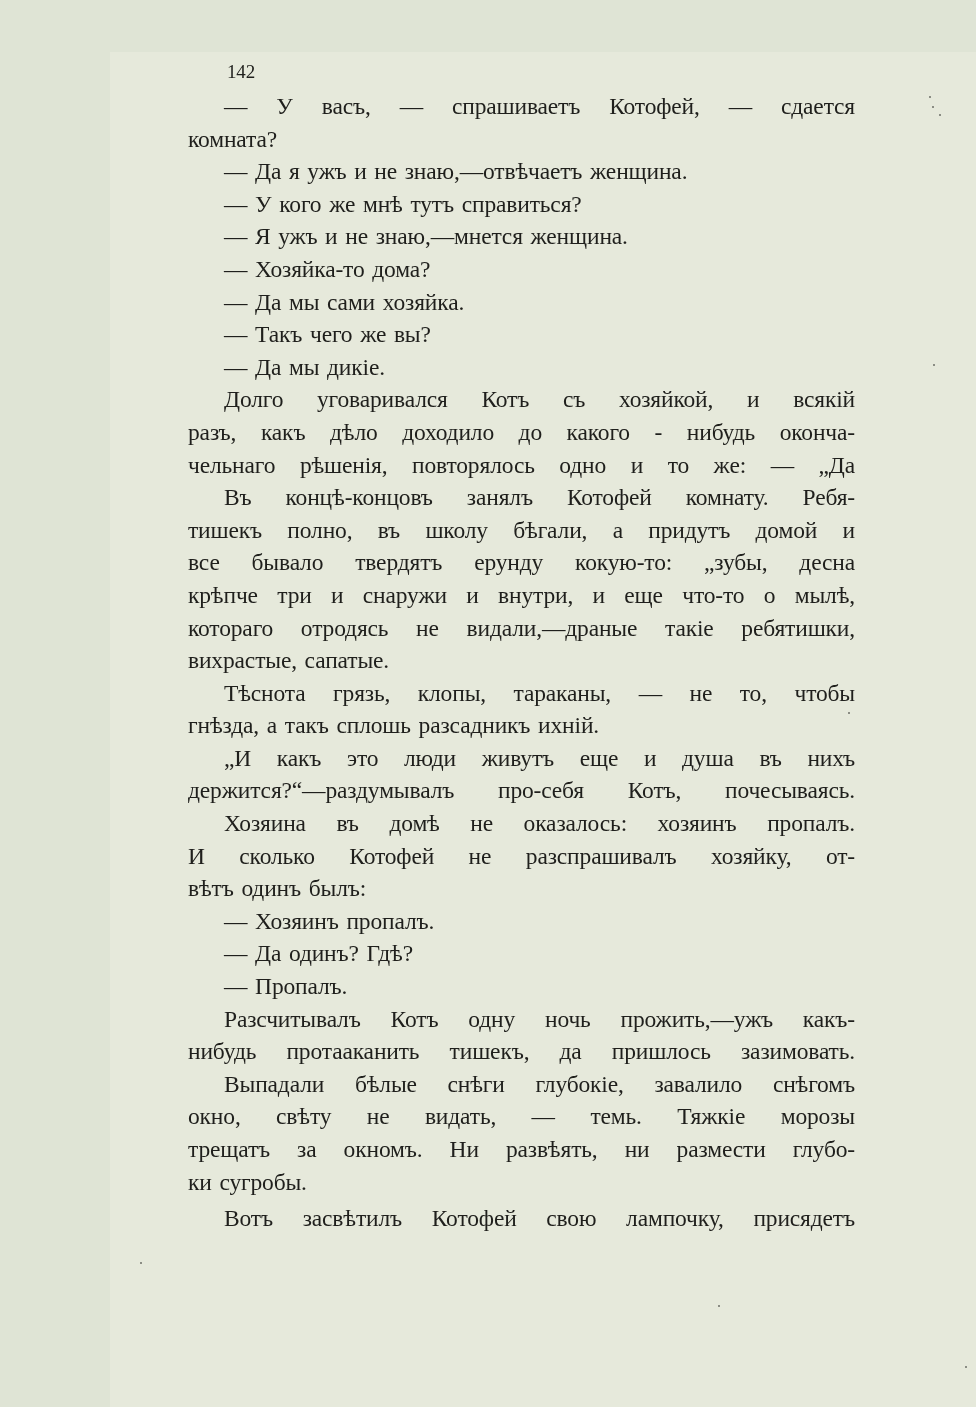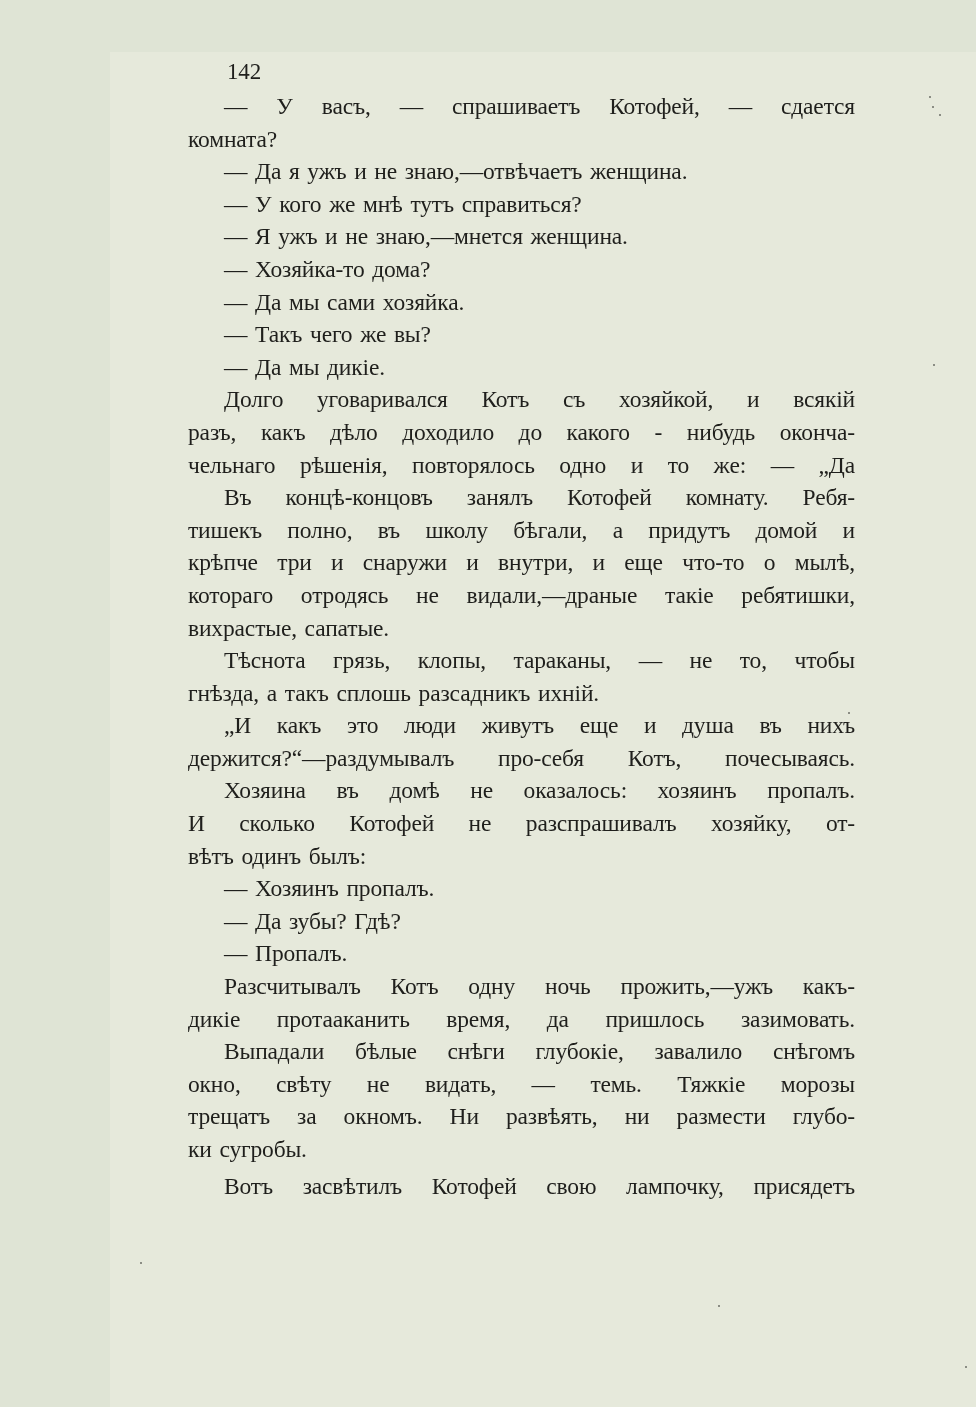--- a/index.html
+++ b/index.html
@@ -30,21 +30,21 @@
     color: #1f1f1c;
     font-size: 23.5px;
     line-height: 32.6px;
     font-stretch: condensed;
     letter-spacing: -0.15px;
   }
   .page-number {
     display: block;
     padding-left: 72px;
     margin-bottom: 0px;
-    font-size: 23px;
+    font-size: 19px;
     height: 34px;
   }
   .para {
     margin: 0;
     text-align: justify;
     text-align-last: left;
     text-indent: 33px;
     word-spacing: 2px;
     font-family: Liberation Serif, serif;
   }
@@ -105,20 +105,21 @@
 
   <div class="para justified">
     <span class="line indent">Долго уговаривался Котъ съ хозяйкой, и всякій</span>
     <span class="line">разъ, какъ дѣло доходило до какого - нибудь оконча-</span>
     <span class="line">чельнаго рѣшенія, повторялось одно и то же: — „Да</span>
   </div>
 
   <div class="para justified">
     <span class="line indent">Въ концѣ-концовъ занялъ Котофей комнату. Ребя-</span>
     <span class="line">тишекъ полно, въ школу бѣгали, а придутъ домой и</span>
+    <span class="line">все бывало твердятъ ерунду кокую-то: „зубы, десна</span>
     <span class="line">крѣпче три и снаружи и внутри, и еще что-то о мылѣ,</span>
     <span class="line">котораго отродясь не видали,—драные такіе ребятишки,</span>
     <span class="line last">вихрастые, сапатые.</span>
   </div>
 
   <div class="para justified">
     <span class="line indent">Тѣснота грязь, клопы, тараканы, — не то, чтобы</span>
     <span class="line last">гнѣзда, а такъ сплошь разсадникъ ихній.</span>
   </div>
 
@@ -130,29 +131,29 @@
   <div class="para justified">
     <span class="line indent">Хозяина въ домѣ не оказалось: хозяинъ пропалъ.</span>
     <span class="line">И сколько Котофей не разспрашивалъ хозяйку, от-</span>
     <span class="line last">вѣтъ одинъ былъ:</span>
   </div>
 
   <div class="para">
     <span class="line indent">— Хозяинъ пропалъ.</span>
   </div>
   <div class="para">
-    <span class="line indent">— Да зубы? Гдѣ?</span>
+    <span class="line indent">— Да одинъ? Гдѣ?</span>
   </div>
   <div class="para">
     <span class="line indent">— Пропалъ.</span>
   </div>
 
   <div class="para justified">
     <span class="line indent">Разсчитывалъ Котъ одну ночь прожить,—ужъ какъ-</span>
-    <span class="line">дикіе протааканить время, да пришлось зазимовать.</span>
+    <span class="line">нибудь протааканить тишекъ, да пришлось зазимовать.</span>
   </div>
 
   <div class="para justified">
     <span class="line indent">Выпадали бѣлые снѣги глубокіе, завалило снѣгомъ</span>
     <span class="line">окно, свѣту не видать, — темь. Тяжкіе морозы</span>
     <span class="line">трещатъ за окномъ. Ни развѣять, ни размести глубо-</span>
     <span class="line last">ки сугробы.</span>
   </div>
 
   <div class="para justified" style="margin-top:4px;">

